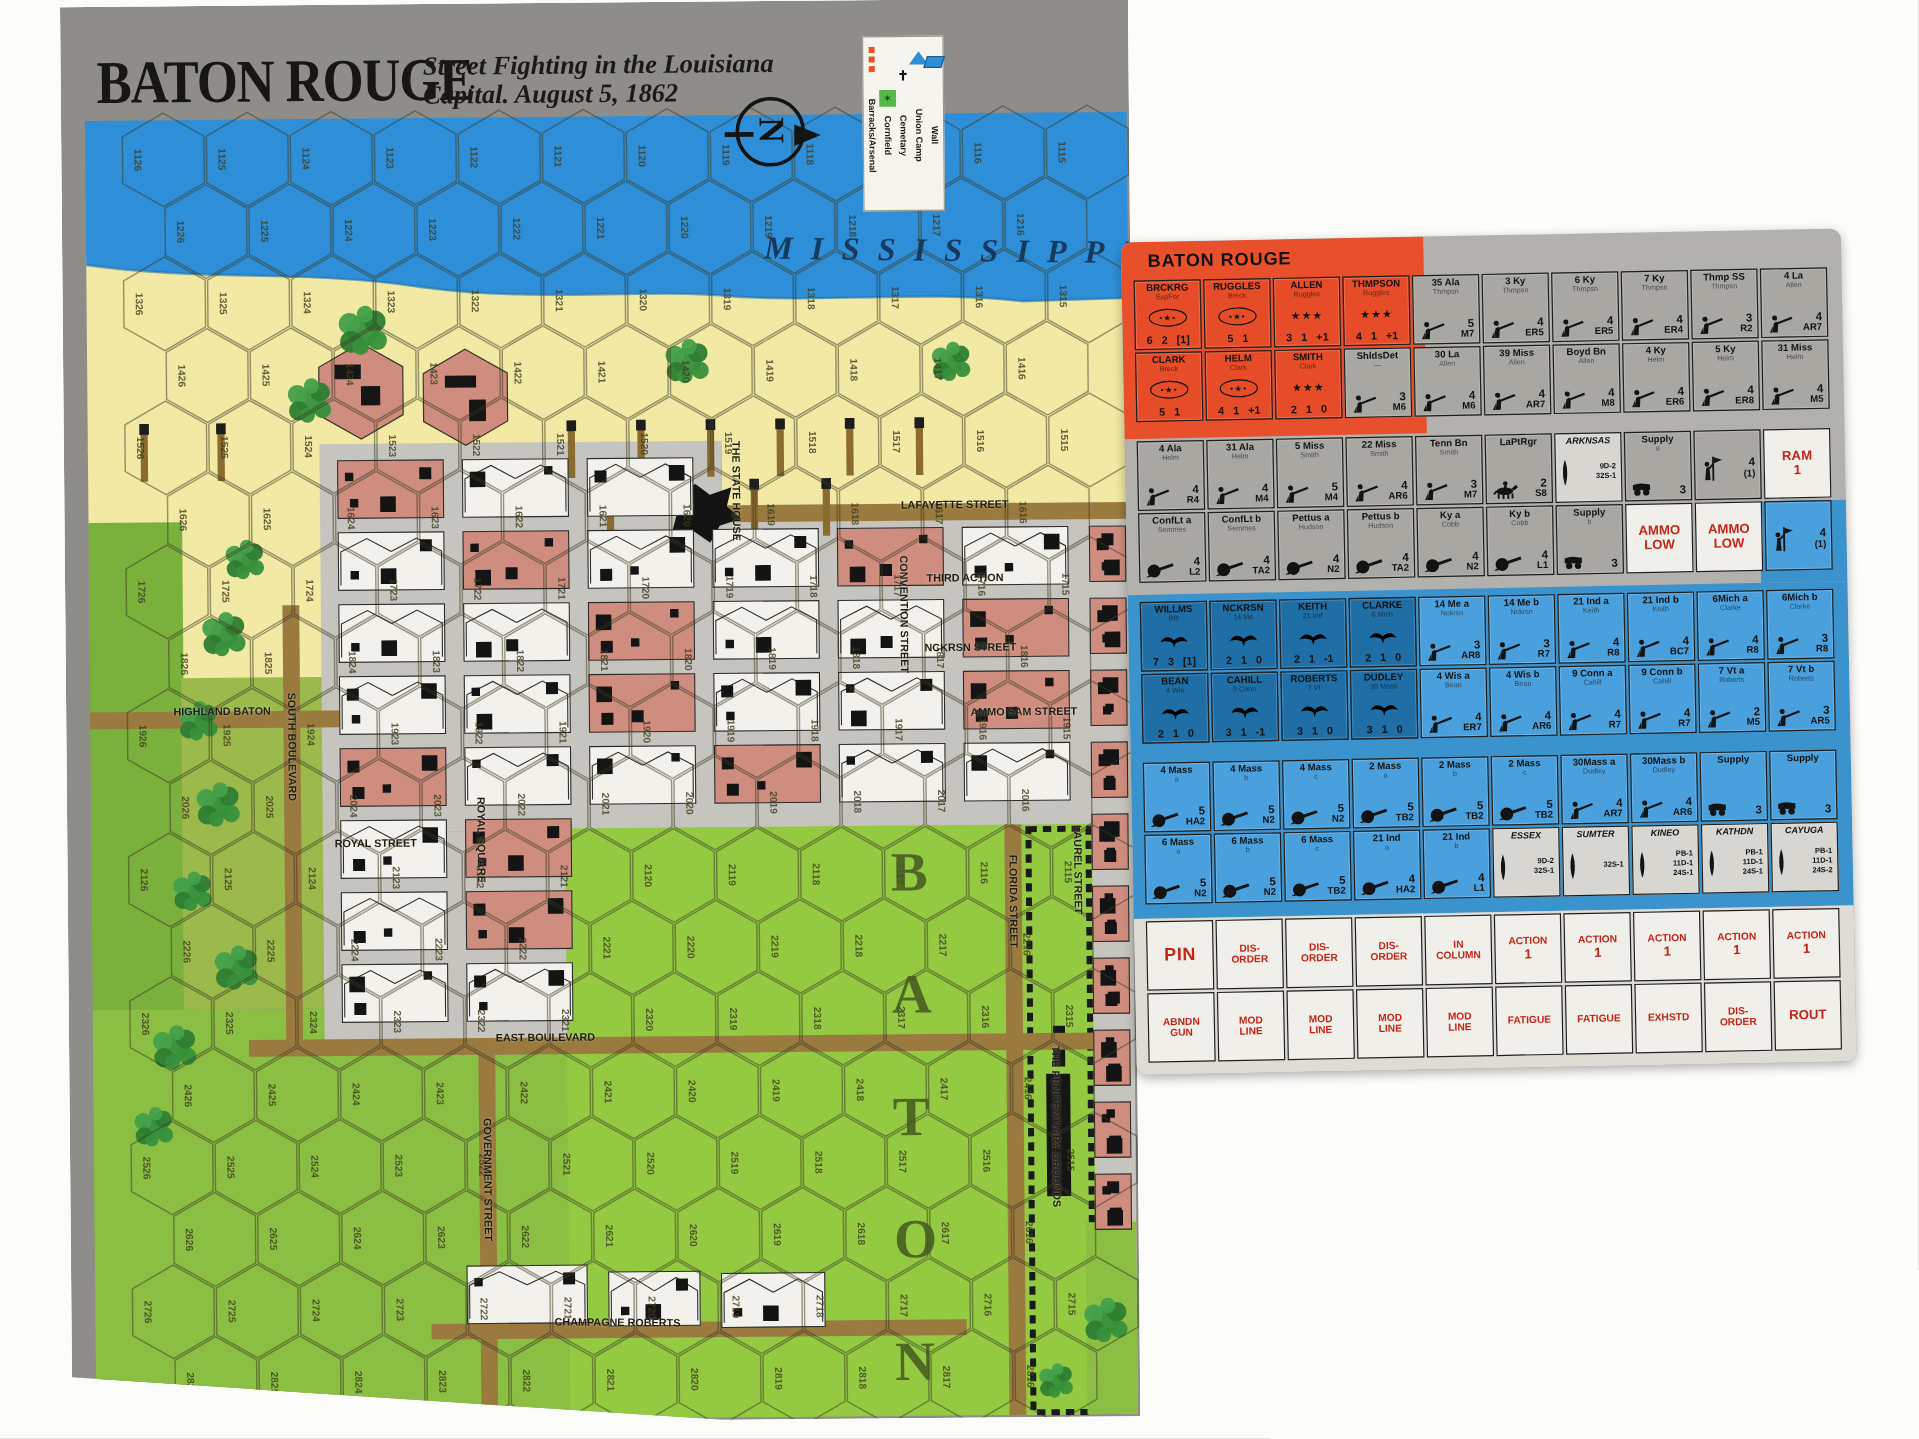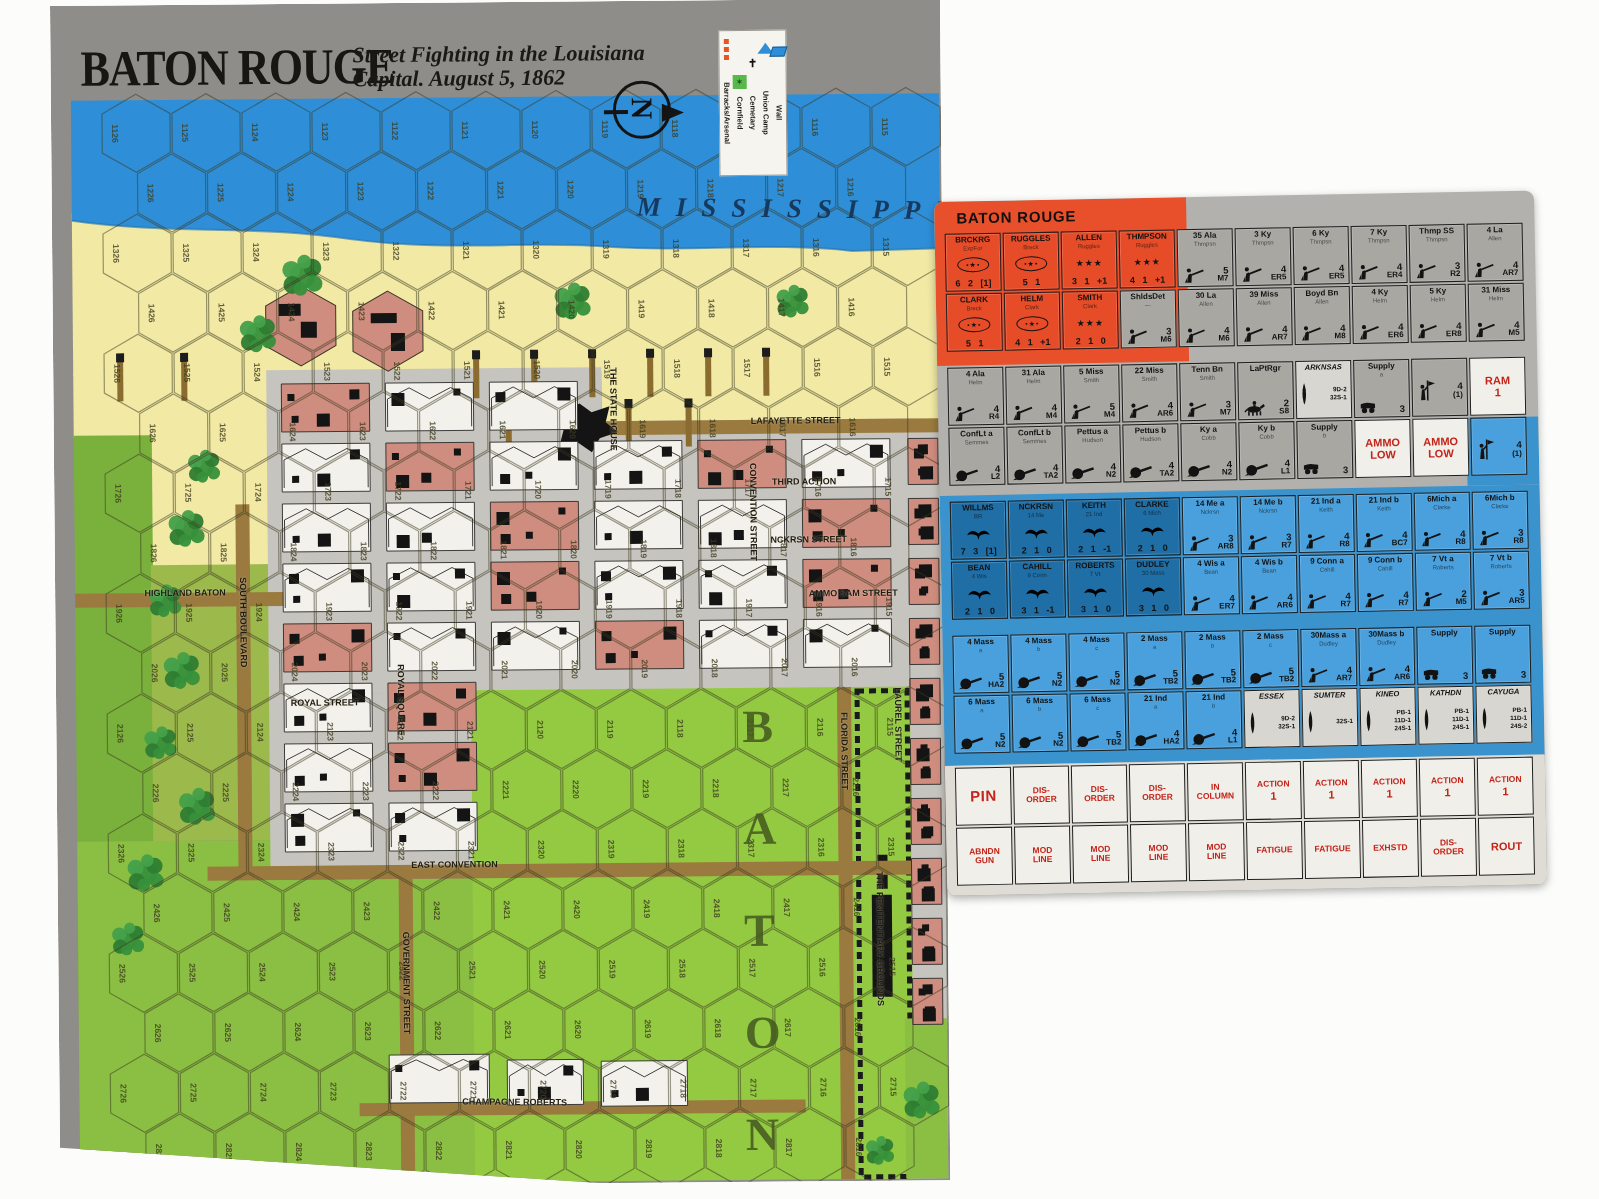--- a/index.html
+++ b/index.html
@@ -953,23 +953,23 @@
     </div>
     <div class="river-label">MISSISSIPPI</div>
     <div id="street-labels">
         <div class="street-label" style="left: 742px; top: 421px; transform: translate(-50%, -50%) rotate(0deg);">LAFAYETTE STREET</div>
         <div class="street-label" style="left: 750px; top: 482px; transform: translate(-50%, -50%) rotate(0deg);">THIRD ACTION</div>
         <div class="street-label" style="left: 754px; top: 540px; transform: translate(-50%, -50%) rotate(0deg);">NCKRSN STREET</div>
         <div class="street-label" style="left: 798px; top: 594px; transform: translate(-50%, -50%) rotate(0deg);">AMMO SAM STREET</div>
         <div class="street-label" style="left: 699px; top: 512px; transform: translate(-50%, -50%) rotate(90deg);">CONVENTION STREET</div>
         <div class="street-label" style="left: 130px; top: 588px; transform: translate(-50%, -50%) rotate(0deg);">HIGHLAND BATON</div>
         <div class="street-label" style="left: 188px; top: 618px; transform: translate(-50%, -50%) rotate(90deg);">SOUTH BOULEVARD</div>
-        <div class="street-label" style="left: 269px; top: 699px; transform: translate(-50%, -50%) rotate(0deg); text-align: center;">ROYAL STREET</div>
+        <div class="street-label" style="left: 257px; top: 699px; transform: translate(-50%, -50%) rotate(0deg); text-align: center;">ROYAL STREET</div>
         <div class="street-label" style="left: 345px; top: 697px; transform: translate(-50%, -50%) rotate(90deg);">ROYAL SQUARE</div>
-        <div class="street-label" style="left: 397px; top: 862px; transform: translate(-50%, -50%) rotate(0deg);">EAST CONVENTION</div>
+        <div class="street-label" style="left: 397px; top: 862px; transform: translate(-50%, -50%) rotate(0deg);">EAST BOULEVARD</div>
         <div class="street-label" style="left: 348px; top: 980px; transform: translate(-50%, -50%) rotate(90deg);">GOVERNMENT STREET</div>
         <div class="street-label" style="left: 788px; top: 752px; transform: translate(-50%, -50%) rotate(90deg);">FLORIDA STREET</div>
         <div class="street-label" style="left: 842px; top: 726px; transform: translate(-50%, -50%) rotate(90deg);">LAUREL STREET</div>
         <div class="street-label" style="left: 455px; top: 1100px; transform: translate(-50%, -50%) rotate(1deg);">CHAMPAGNE ROBERTS</div>
         <div class="street-label" style="left: 560px; top: 408px; transform: translate(-50%, -50%) rotate(90deg);">THE STATE HOUSE</div>
         <div class="street-label" style="left: 822px; top: 940px; transform: translate(-50%, -50%) rotate(90deg);">THE PENITENTIARY GROUNDS</div>
       </div>
     <div id="park-letters">
         <div class="park-letter" style="top: 700px;">B</div>
         <div class="park-letter" style="top: 802px;">A</div>

